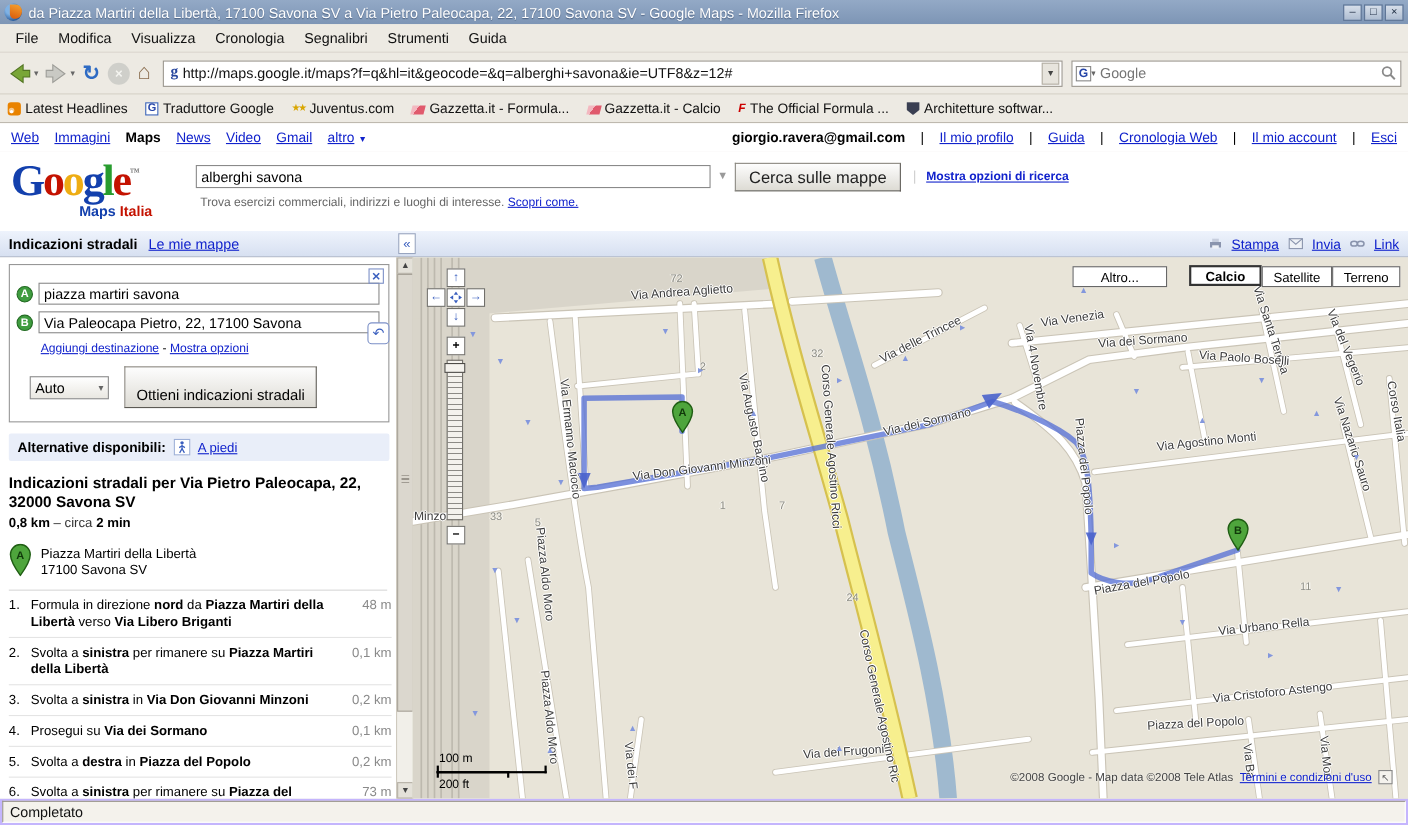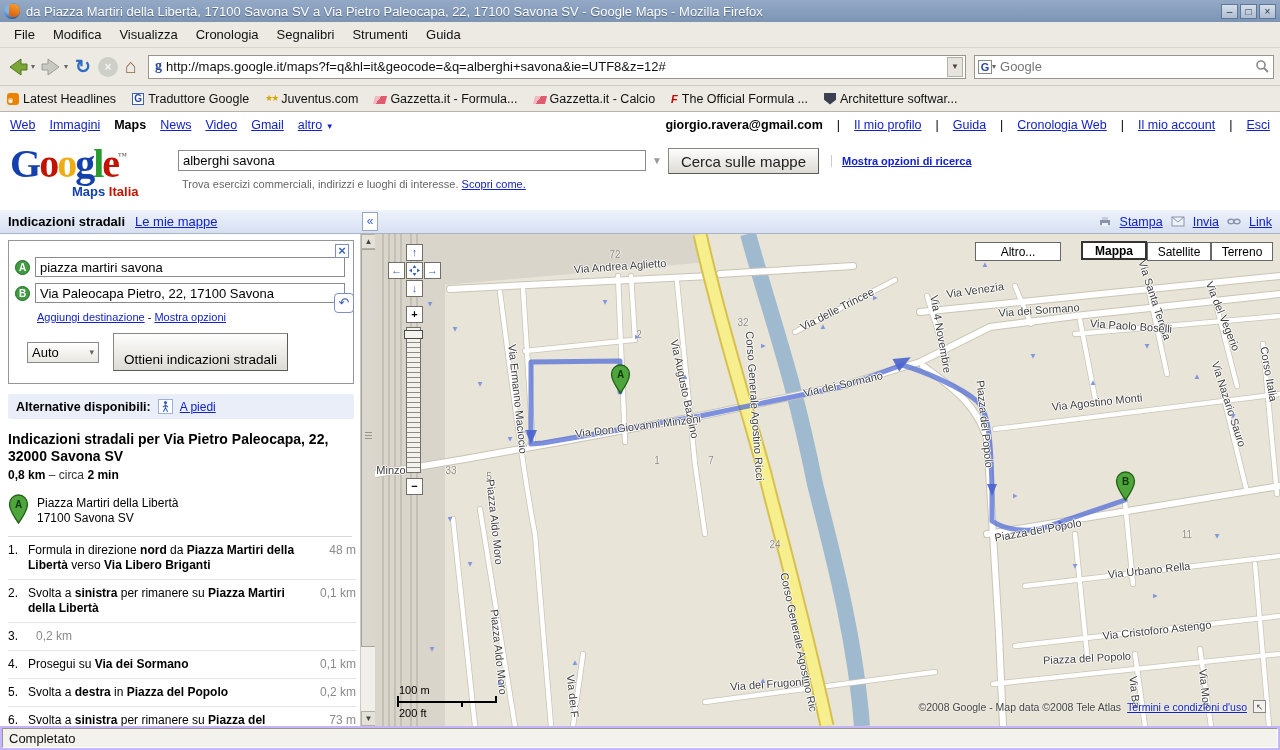--- a/index.html
+++ b/index.html
@@ -345,20 +345,21 @@
             <span class="step-text"><span>Formula in direzione </span><span class="b">nord</span><span> da </span><span class="b">Piazza Martiri della Libertà</span><span> verso </span><span class="b">Via Libero Briganti</span></span>
             <span class="step-dist">48 m</span>
           </div>
           <div class="step">
             <span class="step-num">2.</span>
             <span class="step-text"><span>Svolta a </span><span class="b">sinistra</span><span> per rimanere su </span><span class="b">Piazza Martiri della Libertà</span></span>
             <span class="step-dist">0,1 km</span>
           </div>
           <div class="step">
             <span class="step-num">3.</span>
+            <span class="step-text"><span>Svolta a </span><span class="b">sinistra</span><span> in </span><span class="b">Via Don Giovanni Minzoni</span></span>
             <span class="step-dist">0,2 km</span>
           </div>
           <div class="step">
             <span class="step-num">4.</span>
             <span class="step-text"><span>Prosegui su </span><span class="b">Via dei Sormano</span></span>
             <span class="step-dist">0,1 km</span>
           </div>
           <div class="step">
             <span class="step-num">5.</span>
             <span class="step-text"><span>Svolta a </span><span class="b">destra</span><span> in </span><span class="b">Piazza del Popolo</span></span>
@@ -546,21 +547,21 @@
           </svg>
       </span>
       <span class="mctl" style="left:49px;top:28px;">→</span>
       <span class="mctl" style="left:31px;top:46px;">↓</span>
       <span class="mctl" style="left:31px;top:72px;color:#000;">+</span>
       <span class="zslider"></span>
       <span class="zhandle"></span>
       <span class="mctl" style="left:31px;top:244px;color:#000;">−</span>
 
       <span class="mtype" style="left:600px;top:8px;width:86px;">Altro...</span>
-      <span class="mtype sel" style="left:706px;top:7px;width:66px;">Mappa</span>
+      <span class="mtype sel" style="left:706px;top:7px;width:66px;">Calcio</span>
       <span class="mtype" style="left:772px;top:8px;width:64px;">Satellite</span>
       <span class="mtype" style="left:836px;top:8px;width:62px;">Terreno</span>
 
       <div class="scale">
         <div style="margin-left:2px;">100 m</div>
         <div class="bar-m"></div>
         <div class="bar-f"></div>
         <div style="margin-left:2px;">200 ft</div>
       </div>
 

